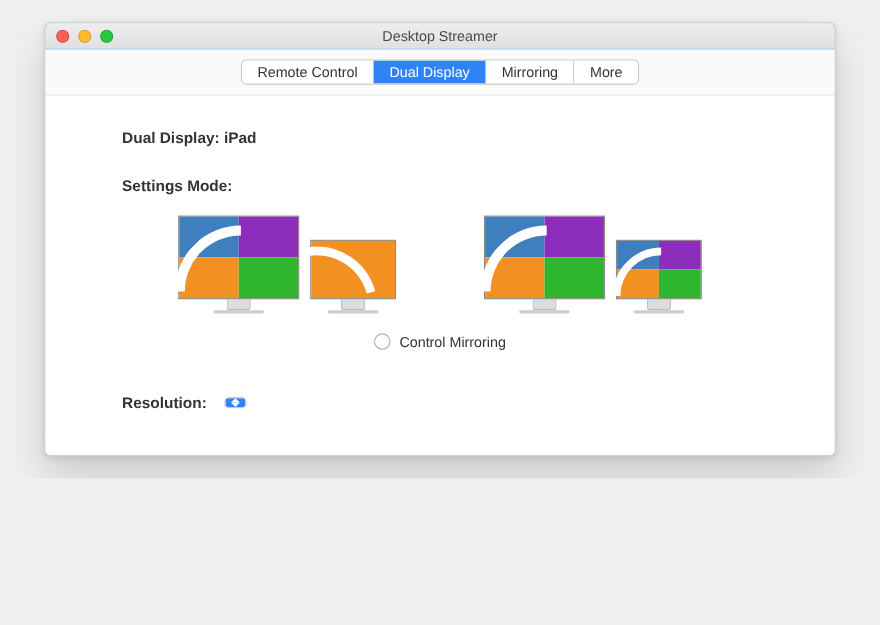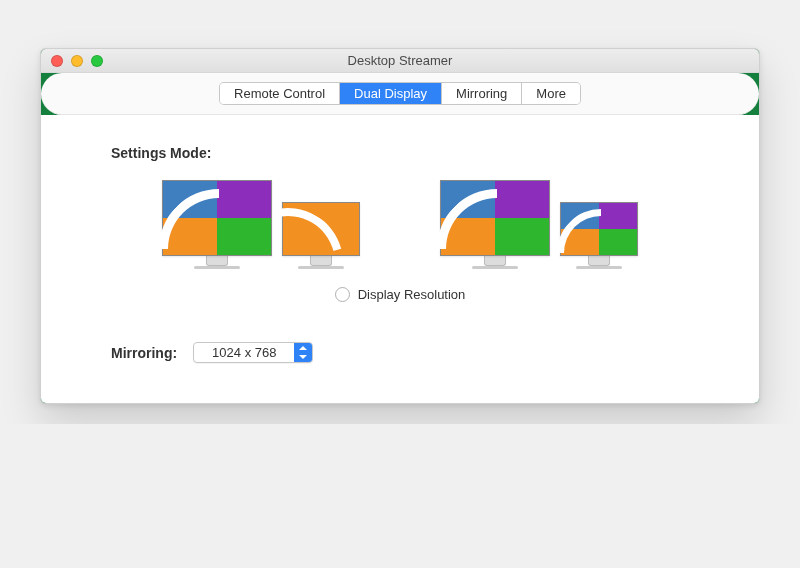--- a/index.html
+++ b/index.html
@@ -8,26 +8,25 @@
     font-family: -apple-system, "Helvetica Neue", Helvetica, Arial, sans-serif;
     font-size: 13px;
     color: #333;
     display: flex;
     align-items: flex-start;
     justify-content: center;
     padding: 20px;
   }
   .window {
     width: 720px;
-    background: #15803d;
+    background: #7dd3fc;
     border: 1px solid #d0d0d0;
     border-radius: 6px;
     box-shadow: 0 20px 40px rgba(0,0,0,0.15), 0 2px 6px rgba(0,0,0,0.1);
     overflow: hidden;
-    margin-top: 28px;
   }
   .titlebar {
     height: 24px;
     background: linear-gradient(#ededed, #e0e0e0);
     border-bottom: 1px solid #d7d7d7;
     display: flex;
     align-items: center;
     position: relative;
   }
   .traffic {
@@ -47,21 +46,20 @@
     left: 0; right: 0; text-align: center;
     font-size: 13px; color: #4a4a4a;
     pointer-events: none;
   }
   .toolbar {
     padding: 10px 0;
     display: flex;
     justify-content: center;
     border-bottom: 1px solid #e6e6e6;
     background: #fafafa;
-    border-radius: 21px;
   }
   .segmented {
     display: inline-flex;
     border-radius: 4px;
     overflow: hidden;
     box-shadow: 0 0 0 1px #c7c7c7;
     background: #fff;
   }
   .segmented .seg {
     padding: 3px 14px;
@@ -213,20 +211,21 @@
     <div class="segmented">
       <div class="seg">Remote Control</div>
       <div class="seg active">Dual Display</div>
       <div class="seg">Mirroring</div>
       <div class="seg">More</div>
     </div>
   </div>
 
   <div class="content">
 
+    <div class="heading">Dual Display: iPad</div>
 
     <div class="label">Settings Mode:</div>
 
     <div class="mode-row">
 
       <div class="mode-option">
         <div class="monitors">
           <div class="monwrap">
             <div class="monitor big">
               <div class="q tl blue"></div>
@@ -273,28 +272,27 @@
             <div class="stand"></div>
               <div class="foot"></div>
           </div>
         </div>
       </div>
     </div>
 
     <div class="radios">
       <div class="radio">
         <span class="dot"></span>
-        <span>Display Resolution</span>
+        <span>Control Mirroring</span>
       </div>
     </div>
 
     <div class="res-row">
-      <span class="rlabel">Mirroring:</span>
+      <span class="rlabel">Resolution:</span>
       <div class="select">
-        <div class="value">1024 x 768</div>
         <div class="stepper">
           <div class="up"></div>
           <div class="down"></div>
         </div>
       </div>
     </div>
 
   </div>
 </div>
 

